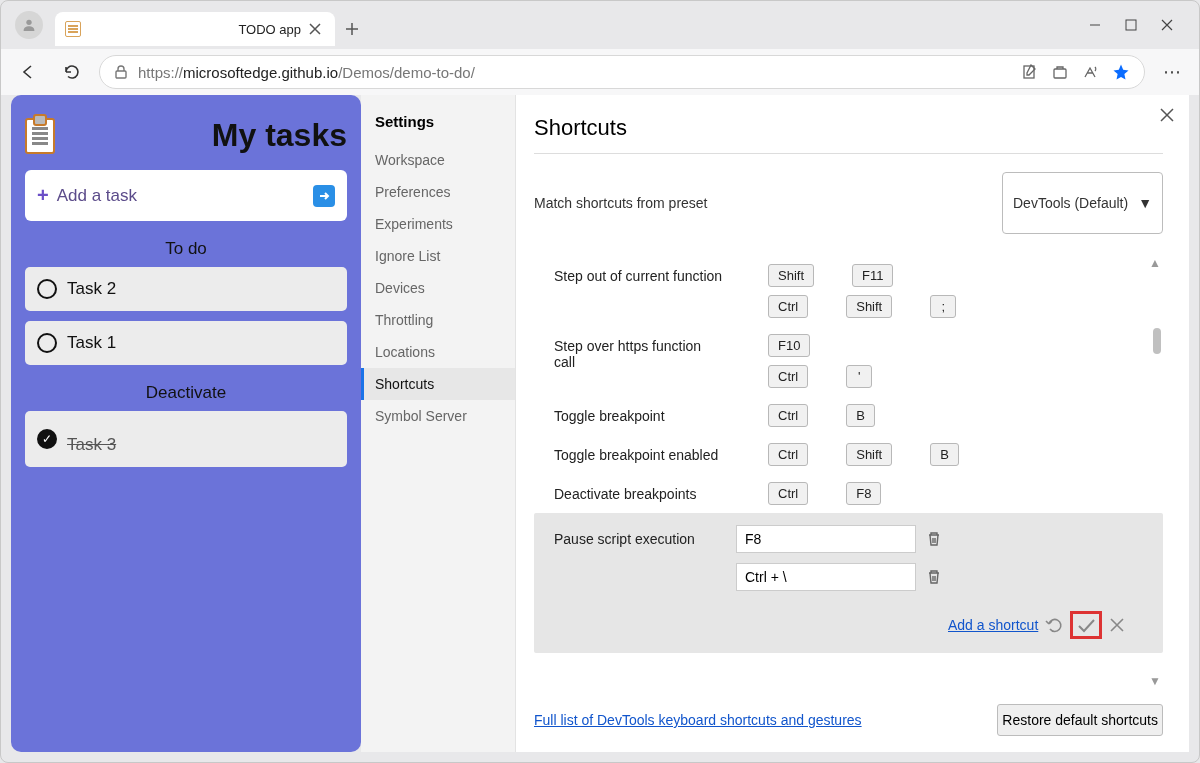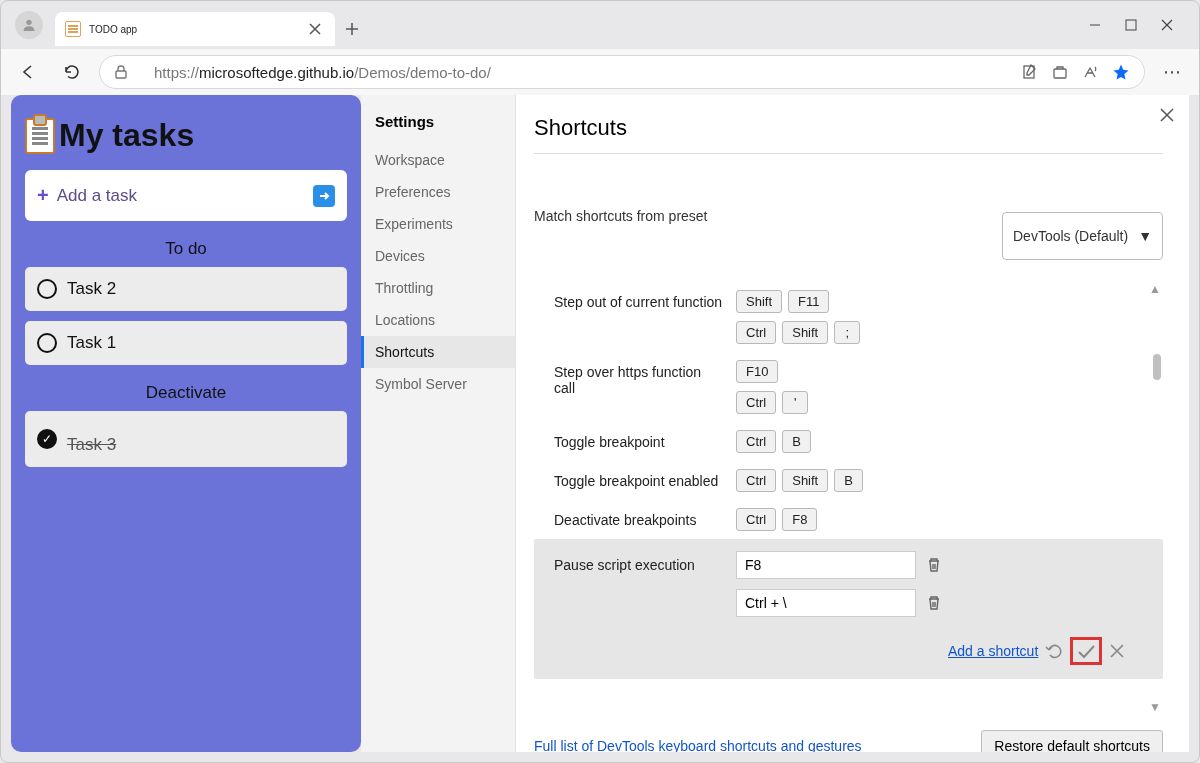--- a/index.html
+++ b/index.html
@@ -3,38 +3,38 @@
 <meta charset="utf-8">
 <style>
   * { box-sizing: border-box; margin: 0; padding: 0; font-family: "Segoe UI", Arial, sans-serif; }
   body { width: 1200px; height: 763px; background: #e8e8ea; border: 1px solid #c8c8c8; border-radius: 8px; overflow: hidden; position: relative; }
   
   .titlebar { height: 48px; display: flex; align-items: center; padding: 0 8px; }
   .profile { width: 28px; height: 28px; background: #d6d6d6; border-radius: 50%; margin: 0 12px 0 6px; display:flex; align-items:center; justify-content:center; }
   .tab { background: #fff; border-radius: 8px 8px 0 0; height: 34px; width: 280px; display: flex; align-items: center; padding: 0 10px; gap: 8px; margin-top: 8px; }
   .tab .favicon { width:16px; height:16px; background:#fff; border:1px solid #d9a35a; border-radius:2px; position:relative; }
   .tab .favicon::after{content:"";position:absolute;left:2px;right:2px;top:3px;height:2px;background:#d9a35a;box-shadow:0 3px 0 #d9a35a,0 6px 0 #d9a35a;}
-  .tab-title { font-size: 10px; color:#222; flex:1; }
+  .tab-title { font-size: 13px; color:#222; flex:1;text-align:right; }
   .tab-x { width:16px; color:#555; }
   .newtab { width:34px; height:34px; display:flex; align-items:center; justify-content:center; margin-top:8px; }
   .win-controls { margin-left:auto; display:flex; gap:24px; padding-right:18px; color:#444; }
   
   .toolbar { height: 46px; background:#f7f7f8; display:flex; align-items:center; padding:0 10px; gap:10px; }
   .t-icon { width:34px; height:34px; display:flex; align-items:center; justify-content:center; color:#444; border-radius:6px;}
-  .addrbar { flex:1; height:34px; background:#fff; border:1px solid #d8d8d8; border-radius:17px; display:flex; align-items:center; padding:0 14px; gap:26px; color:#777; }
+  .addrbar { flex:1; height:34px; background:#fff; border:1px solid #d8d8d8; border-radius:17px; display:flex; align-items:center; padding:0 14px; gap:10px; color:#777; }
   .addrbar .url { font-size:15px; }
   .addrbar .url b { color:#222; font-weight:400; }
   .addrbar-icons { margin-left:auto; display:flex; gap:14px; color:#666; align-items:center;}
   .star-icon svg { fill:#0a6cff; }
   .more { width:34px; text-align:center; color:#444; font-size:18px; }
   
   .content { position:absolute; top:94px; left:10px; right:10px; bottom:10px; display:flex; gap:0; }
   
   .app { width:350px; background:#6b73d9; border-radius:10px; padding:16px 14px; color:#111;}
-  .app-header { display:flex; align-items:center; justify-content:flex-start; gap:4px; margin:6px 0 16px;}
+  .app-header { display:flex; align-items:center; justify-content:space-between; gap:4px; margin:6px 0 16px;}
   .clip-icon { width:30px; height:36px; background:#fff; border:2px solid #c77a2a; border-radius:3px; position:relative;}
   .clip-icon::before{content:"";position:absolute;top:-6px;left:6px;right:6px;height:8px;border:2px solid #c77a2a;border-radius:3px;background:#bbb;}
   .clip-icon::after{content:"";position:absolute;left:5px;right:5px;top:7px;height:3px;background:#888;box-shadow:0 5px 0 #888,0 10px 0 #888,0 15px 0 #888;}
   .app-title{font-size:32px; font-weight:700;}
   .add-card{ background:#fff; border-radius:6px; padding:14px 12px; display:flex; align-items:center; gap:8px; color:#5b4b8a; font-size:17px;}
   .add-card .plus{ color:#6b4fc7; font-size:20px; font-weight:700;}
   .add-card .go{ margin-left:auto; width:22px; height:22px; background:#2a8fe6; border-radius:4px; display:flex; align-items:center; justify-content:center; color:#fff;}
   .section-label{ text-align:center; font-size:17px; font-weight:500; margin:18px 0 8px; color:#111;}
   .task{ background:#ececec; border-radius:5px; padding:12px 12px; display:flex; align-items:center; gap:10px; margin-bottom:10px; font-size:17px;}
   .task .circ{ width:20px; height:20px; border:2.5px solid #111; border-radius:50%; }
@@ -44,41 +44,41 @@
   
   .devtools{ flex:1; background:#fff; display:flex; }
   .nav{ width:155px; background:#f3f3f3; border-right:1px solid #e3e3e3; padding-top:18px;}
   .nav h2{ font-size:15px; font-weight:600; padding-left:14px; margin-bottom:14px;}
   .nav-item{ font-size:14px; color:#666; padding:8px 14px; cursor:pointer;}
   .nav-item.active{ background:#e7e7e7; color:#111; border-left:3px solid #1a73e8; padding-left:11px;}
   .panel{ flex:1; padding:20px 26px 14px 18px; position:relative; overflow:hidden;}
   .panel-close{ position:absolute; right:10px; top:8px; color:#555; font-size:18px; padding:4px;}
   .panel h1{ font-size:22px; font-weight:500; border-bottom:1px solid #ddd; padding-bottom:12px; margin-bottom:18px;}
   .preset-row{ display:flex; justify-content:space-between; align-items:center; gap:8px; margin-bottom:22px; font-size:14px; color:#333;}
-  .select{ border:1px solid #bcbcbc; border-radius:4px; padding:15px 10px; display:flex; align-items:center; gap:10px; font-size:14px; min-width:140px;margin-top:40px;}
+  .select{ border:1px solid #bcbcbc; border-radius:4px; padding:22px 10px; display:flex; align-items:center; gap:10px; font-size:14px; min-width:140px;}
   .shortlist{ position:relative; height:432px; overflow:hidden; }
   .row{ display:flex; padding:8px 0; gap:12px;}
   .row-label{ width:190px; font-size:14px; color:#222; padding-top:4px; padding-left:20px;}
   .keys{ display:flex; flex-direction:column; gap:8px;}
   .keygroup{display:flex; gap:6px; align-items:center;}
-  .key{ border:1px solid #b8b8b8; background:#f1f1f1; border-radius:3px; padding:3px 9px; font-size:13px; color:#222; min-width:26px; text-align:center;}
+  .key{ border:1px solid #b8b8b8; background:#f1f1f1; border-radius:3px; padding:3px 9px; font-size:13px; color:#222; min-width:26px; text-align:center;margin-left:32px;}
   .row.editing{ background:#e6e6e6; border-radius:2px; padding:12px 0 14px;}
   .row.editing .row-label{ padding-top:6px;}
   .textbox{ background:#fff; border:1px solid #ccc; width:180px; height:28px; padding:4px 8px; font-size:14px; display:flex; align-items:center;}
   .trash{ color:#666; padding:0 4px;}
   .edit-footer{ display:flex; align-items:center; justify-content:flex-end; gap:4px; margin:10px 8px 0 0;}
   .addlink{ color:#1155cc; text-decoration:underline; font-size:14px; margin-right:auto; margin-left:212px;}
   .edit-icon{ color:#888; padding:2px;}
   .confirm-box{ border:3px solid #d33; padding:0px 2px;}
   .scroll-arrow{ position:absolute; right:2px; color:#999; font-size:12px;}
   .scroll-arrow.up{top:0;} .scroll-arrow.dn{bottom:0;}
   .scroll-thumb{ position:absolute; right:2px; top:72px; width:8px; height:26px; background:#c0c0c0; border-radius:4px;}
   .footer-row{ display:flex; align-items:center; justify-content:space-between; margin-top:16px;}
   .linktext{ color:#1155cc; text-decoration:underline; font-size:14px;}
-  .restore{ border:1px solid #bcbcbc; background:#efefef; border-radius:3px; padding:7px 12px; font-size:14px;}
+  .restore{ border:1px solid #bcbcbc; background:#efefef; border-radius:3px; padding:7px 4px; font-size:14px;}
   svg{display:block;}
 </style>
 </head>
 <body>
 
 <div class="titlebar">
   <div class="profile">
     <svg width="16" height="16" viewBox="0 0 24 24" fill="#999">
         <circle cx="12" cy="8" r="4"></circle>
         <path d="M4 20c0-4 4-6 8-6s8 2 8 6v1H4z"></path>
@@ -195,20 +195,21 @@
         <span class="tname">Task 3</span>
       </div>
   </div>
 
   <div class="devtools">
     <div class="nav">
       <h2>Settings</h2>
       <div class="nav-item">Workspace</div>
       <div class="nav-item">Preferences</div>
       <div class="nav-item">Experiments</div>
+      <div class="nav-item">Ignore List</div>
       <div class="nav-item">Devices</div>
       <div class="nav-item">Throttling</div>
       <div class="nav-item">Locations</div>
       <div class="nav-item active">Shortcuts</div>
       <div class="nav-item">Symbol Server</div>
     </div>
 
     <div class="panel">
       <span class="panel-close">
           <svg width="16" height="16" stroke="#555" stroke-width="1.5">

